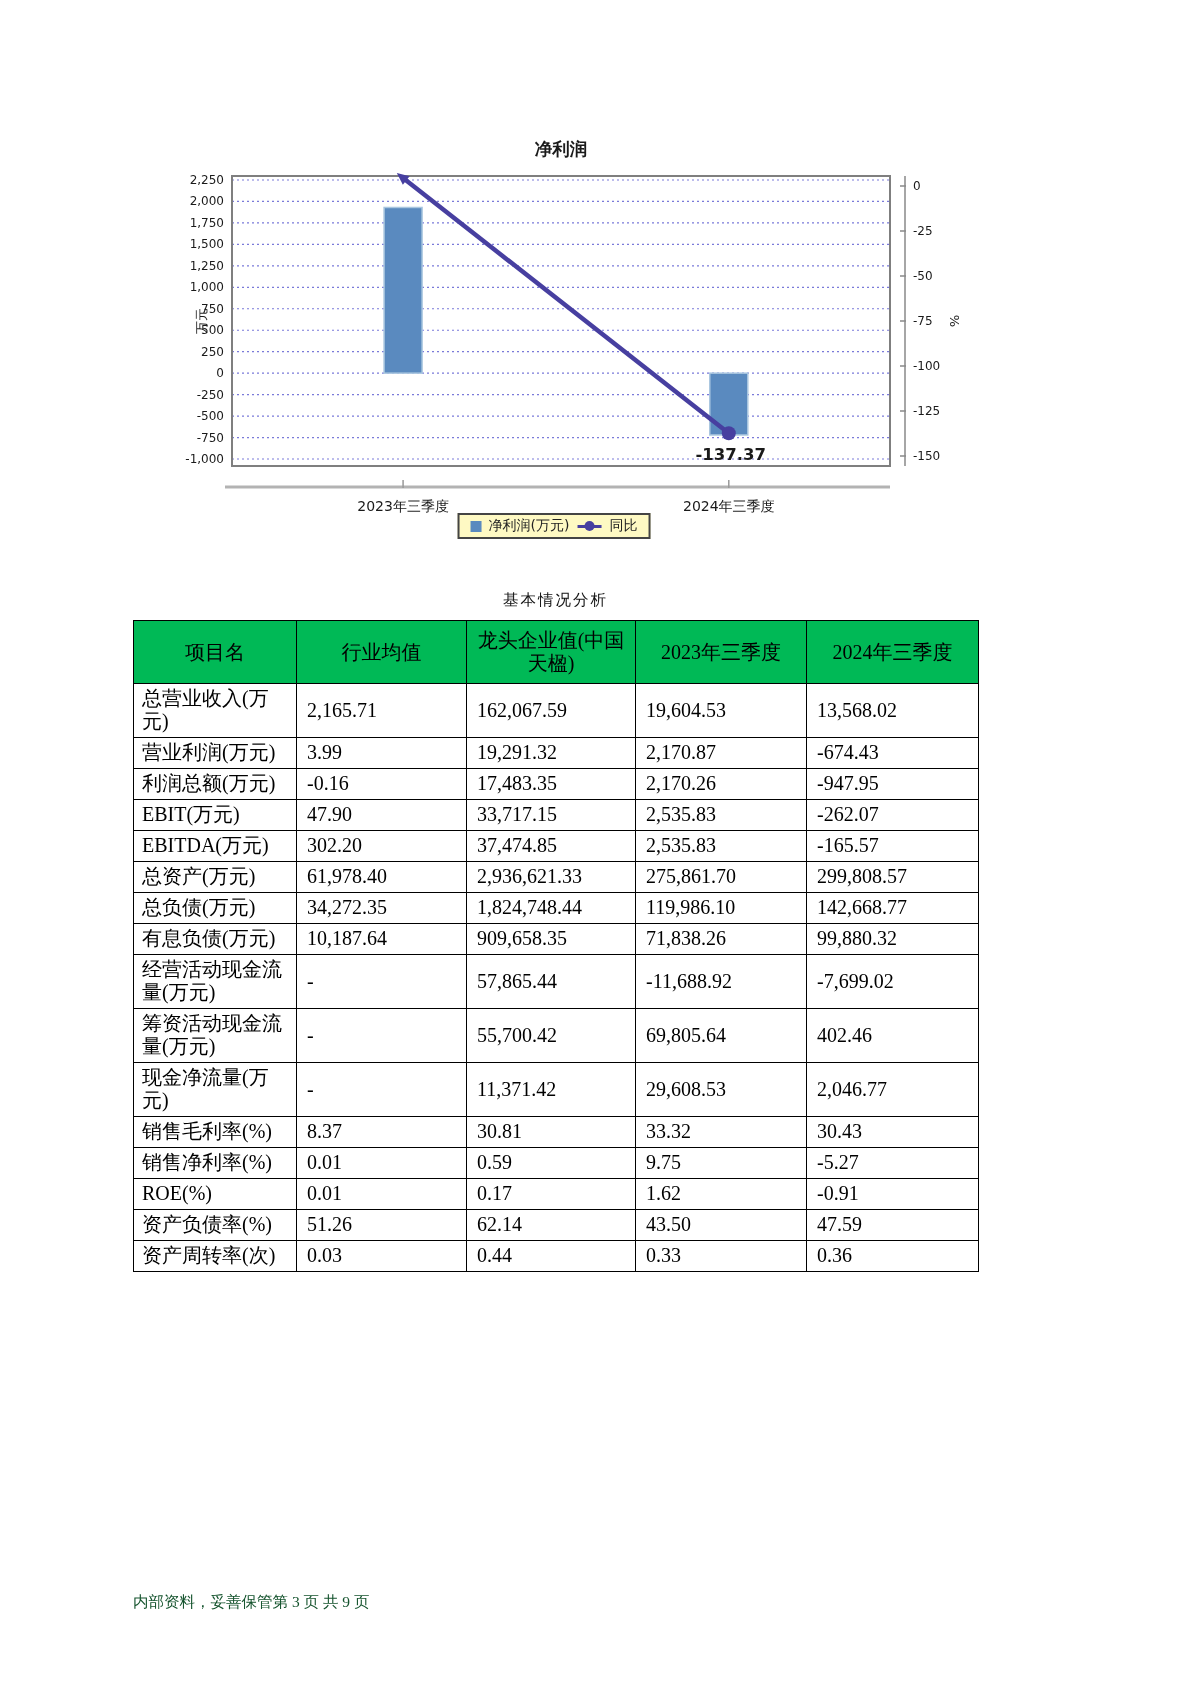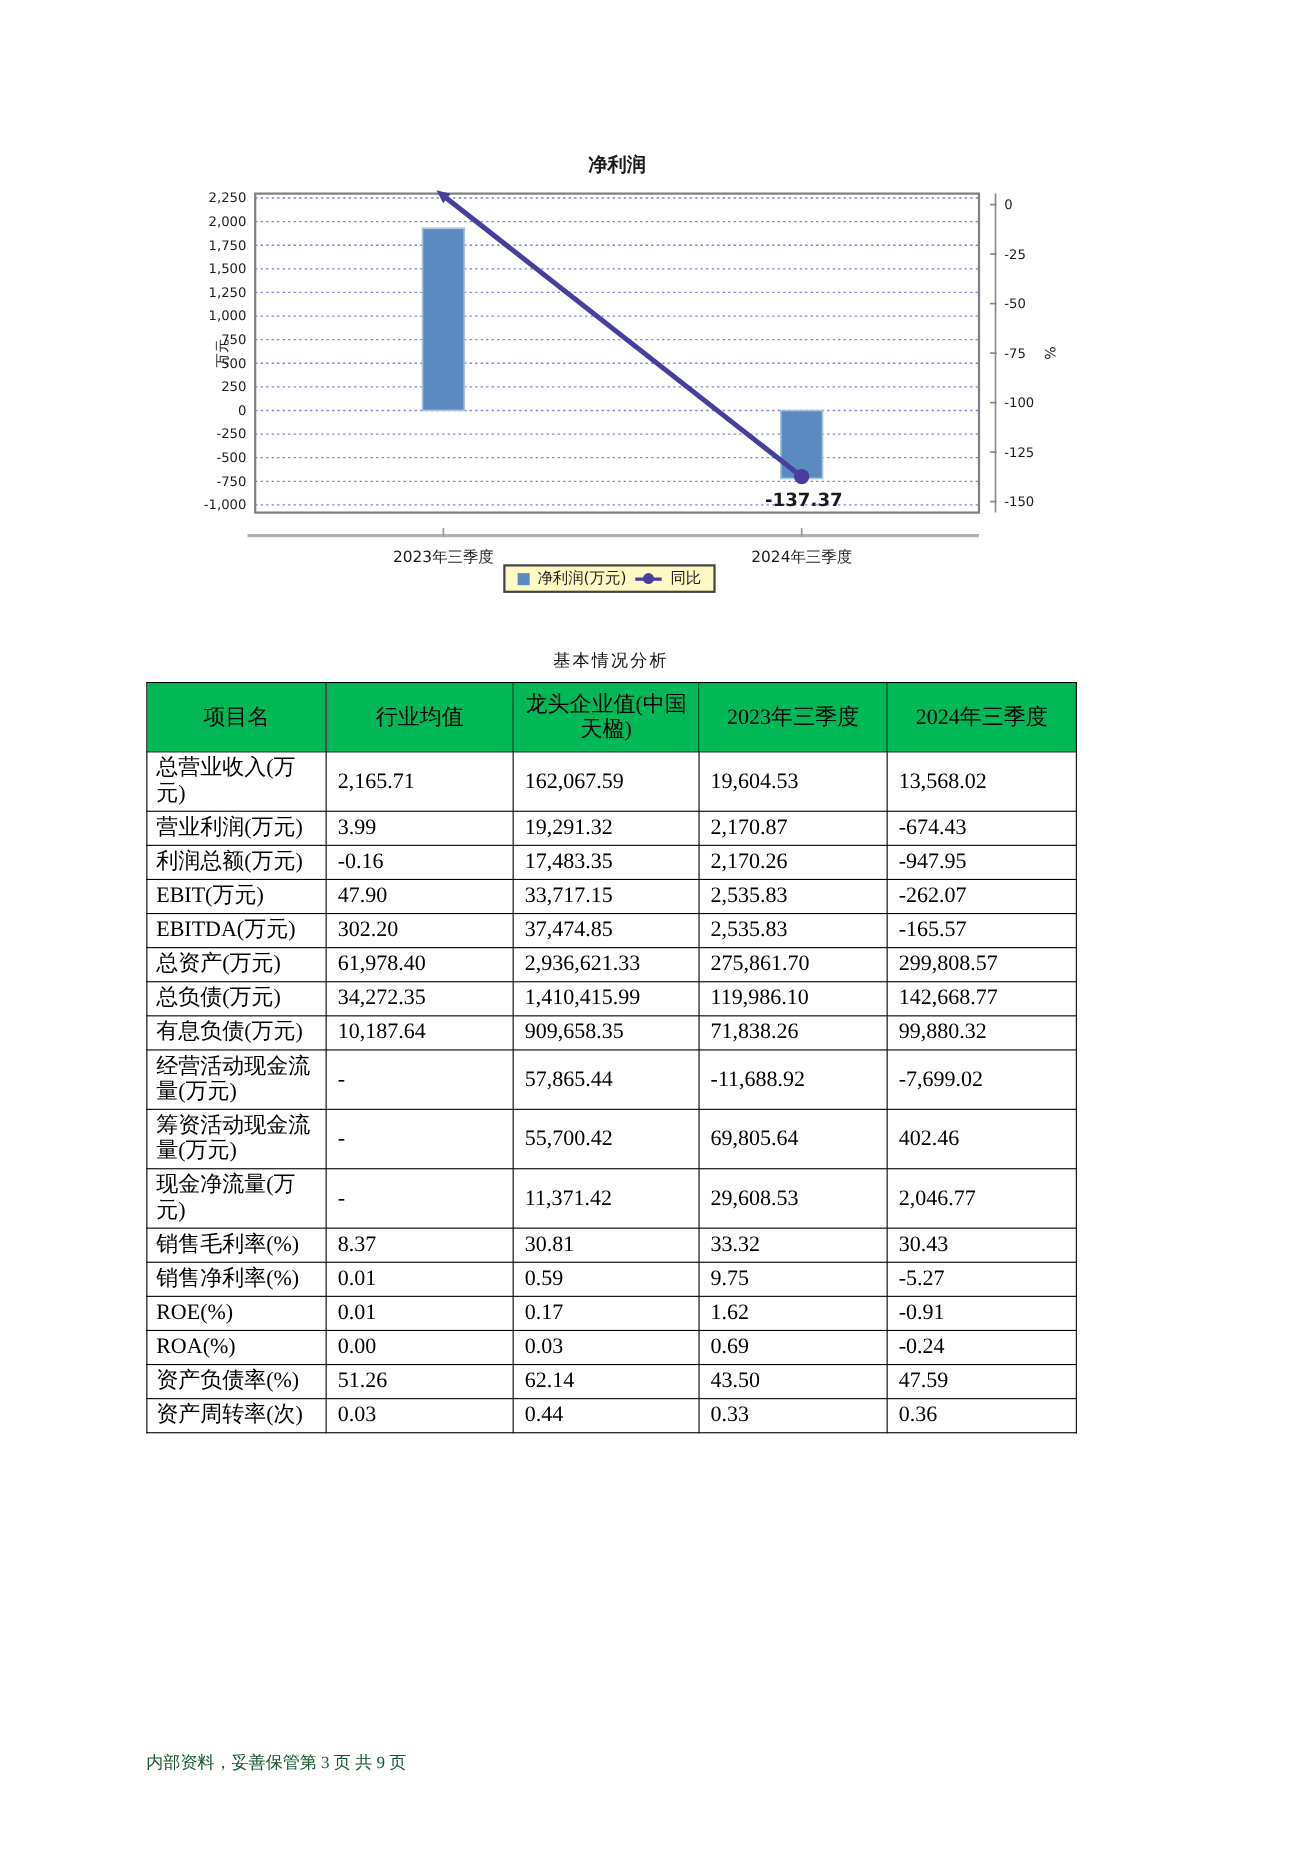--- a/index.html
+++ b/index.html
@@ -181,21 +181,21 @@
           <tr>
             <td class="label">总资产(万元)</td>
             <td class="value">61,978.40</td>
             <td class="value">2,936,621.33</td>
             <td class="value">275,861.70</td>
             <td class="value">299,808.57</td>
           </tr>
           <tr>
             <td class="label">总负债(万元)</td>
             <td class="value">34,272.35</td>
-            <td class="value">1,410,415.99</td>
+            <td class="value">1,824,748.44</td>
             <td class="value">119,986.10</td>
             <td class="value">142,668.77</td>
           </tr>
           <tr>
             <td class="label">有息负债(万元)</td>
             <td class="value">10,187.64</td>
             <td class="value">909,658.35</td>
             <td class="value">71,838.26</td>
             <td class="value">99,880.32</td>
           </tr>
@@ -235,27 +235,20 @@
             <td class="value">-5.27</td>
           </tr>
           <tr>
             <td class="label">ROE(%)</td>
             <td class="value">0.01</td>
             <td class="value">0.17</td>
             <td class="value">1.62</td>
             <td class="value">-0.91</td>
           </tr>
           <tr>
-            <td class="label">ROA(%)</td>
-            <td class="value">0.00</td>
-            <td class="value">0.03</td>
-            <td class="value">0.69</td>
-            <td class="value">-0.24</td>
-          </tr>
-          <tr>
             <td class="label">资产负债率(%)</td>
             <td class="value">51.26</td>
             <td class="value">62.14</td>
             <td class="value">43.50</td>
             <td class="value">47.59</td>
           </tr>
           <tr>
             <td class="label">资产周转率(次)</td>
             <td class="value">0.03</td>
             <td class="value">0.44</td>

